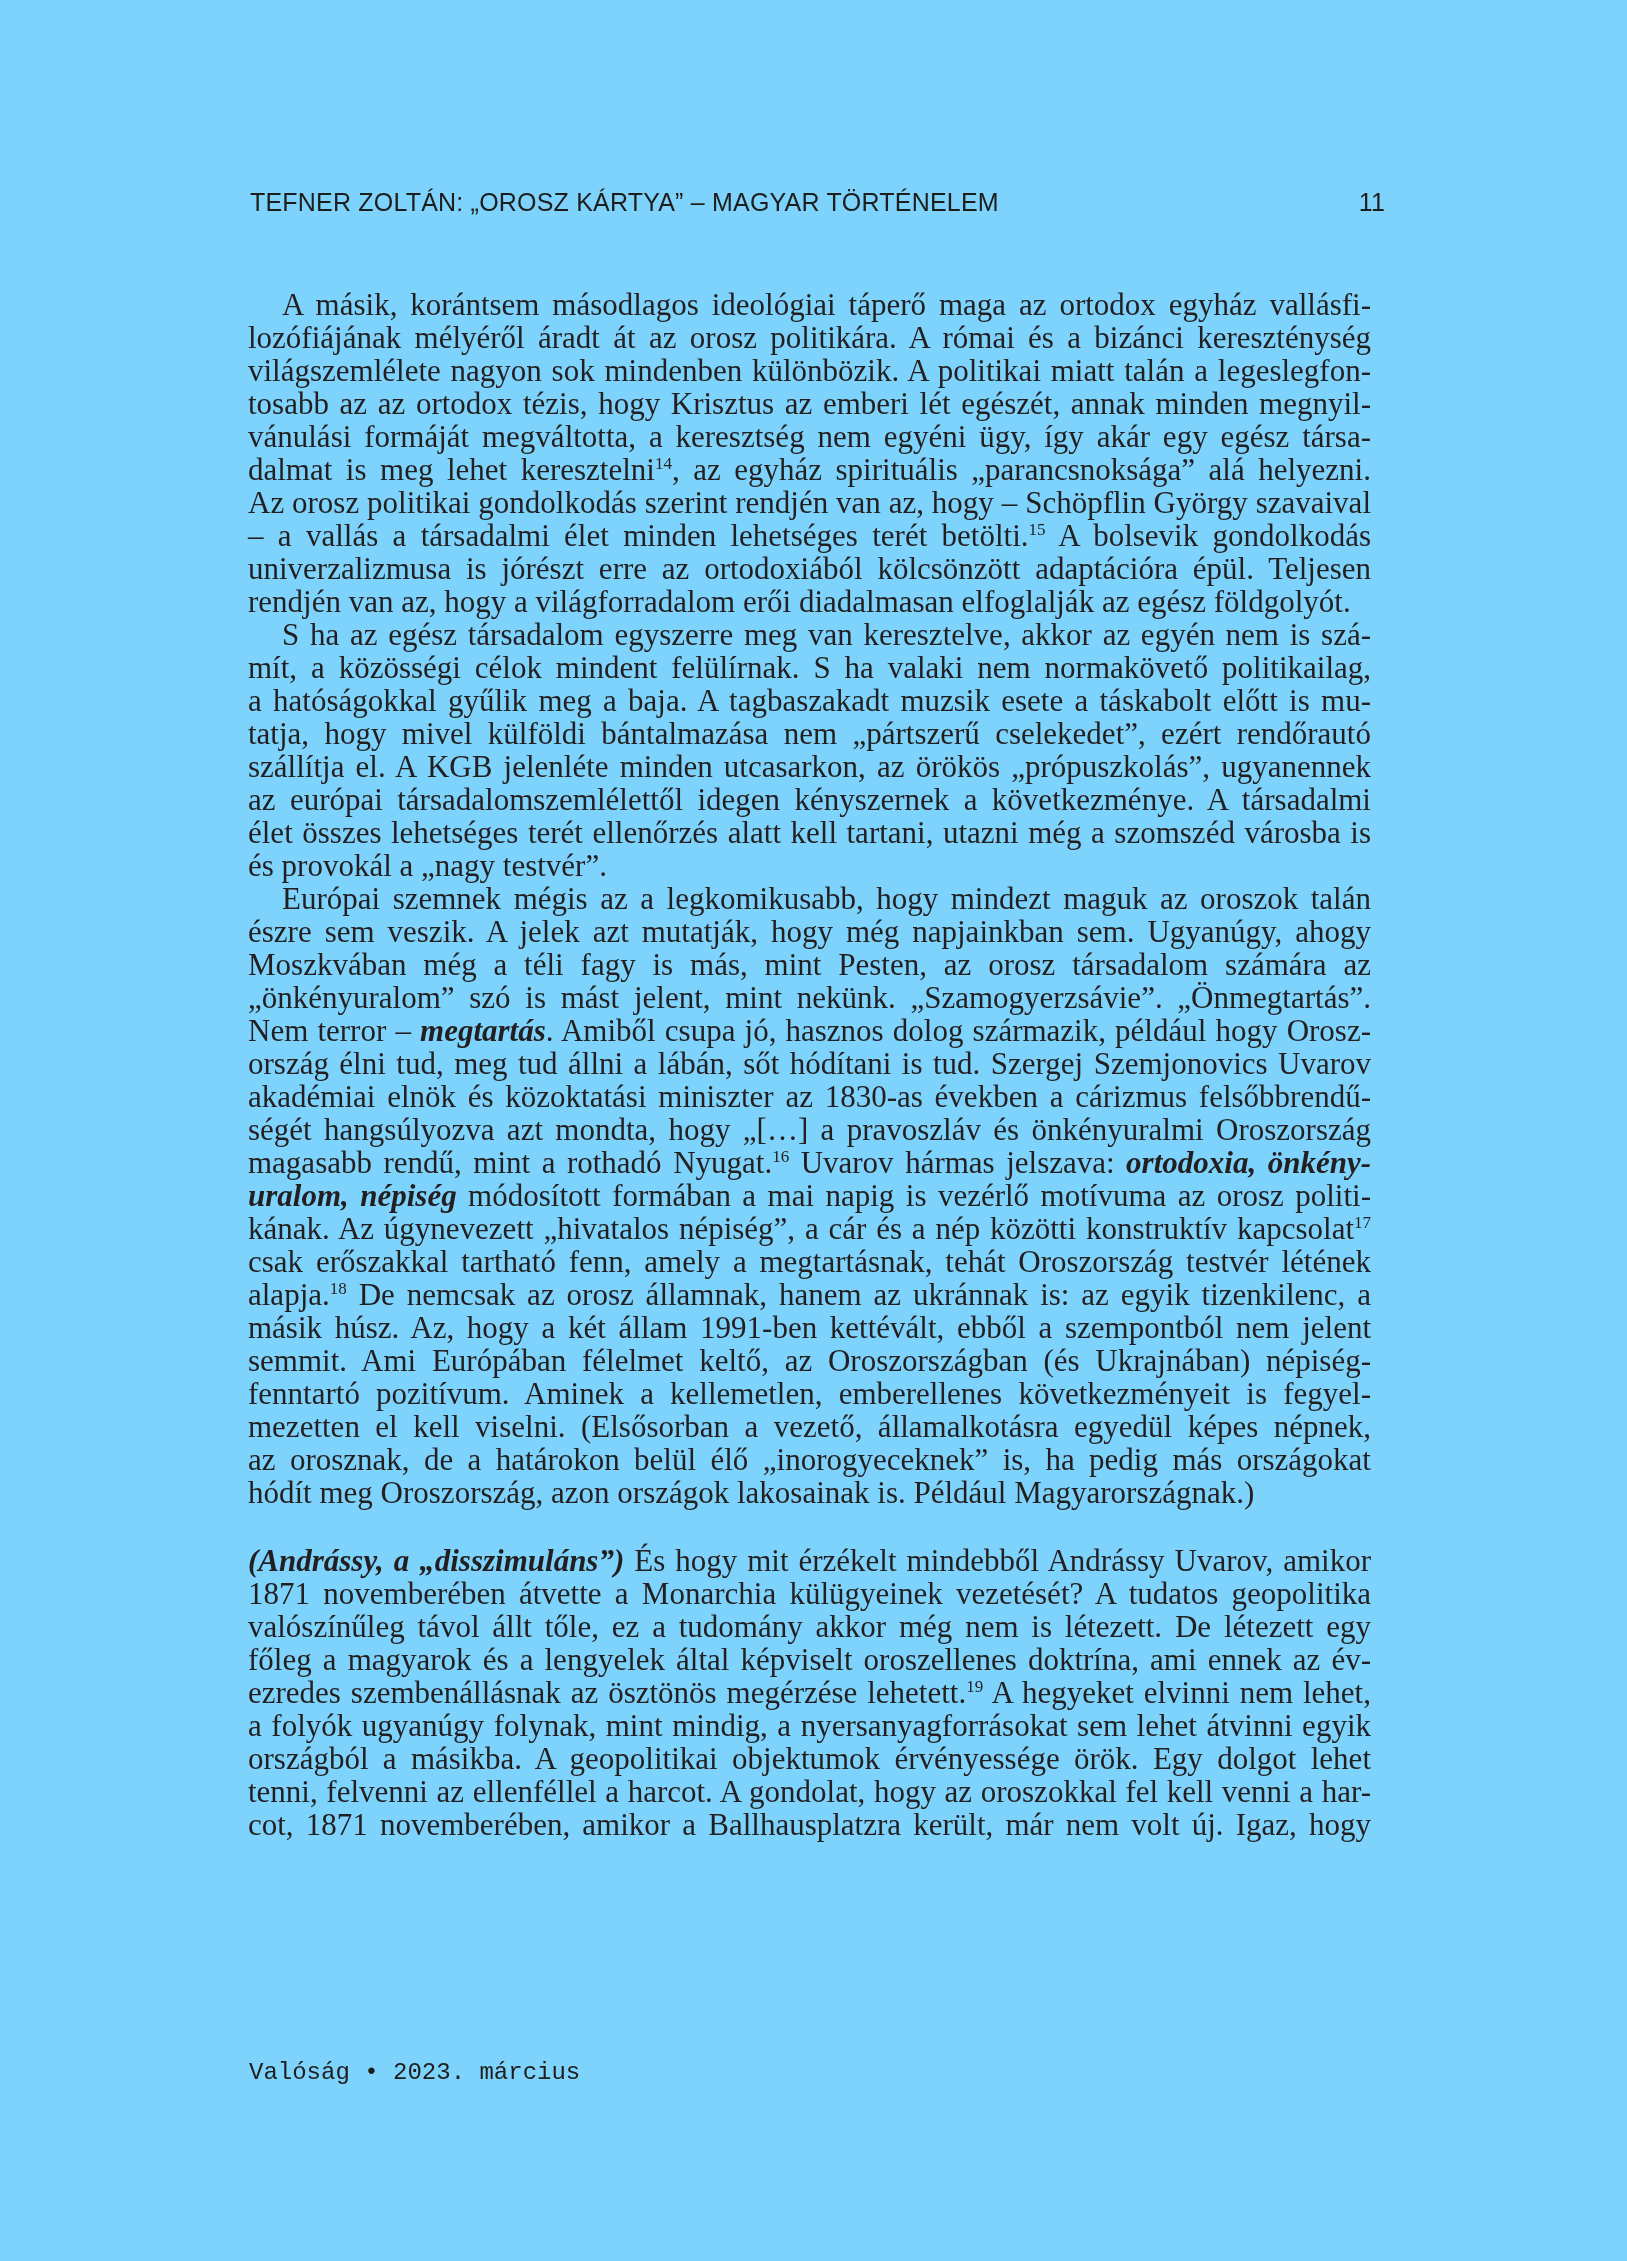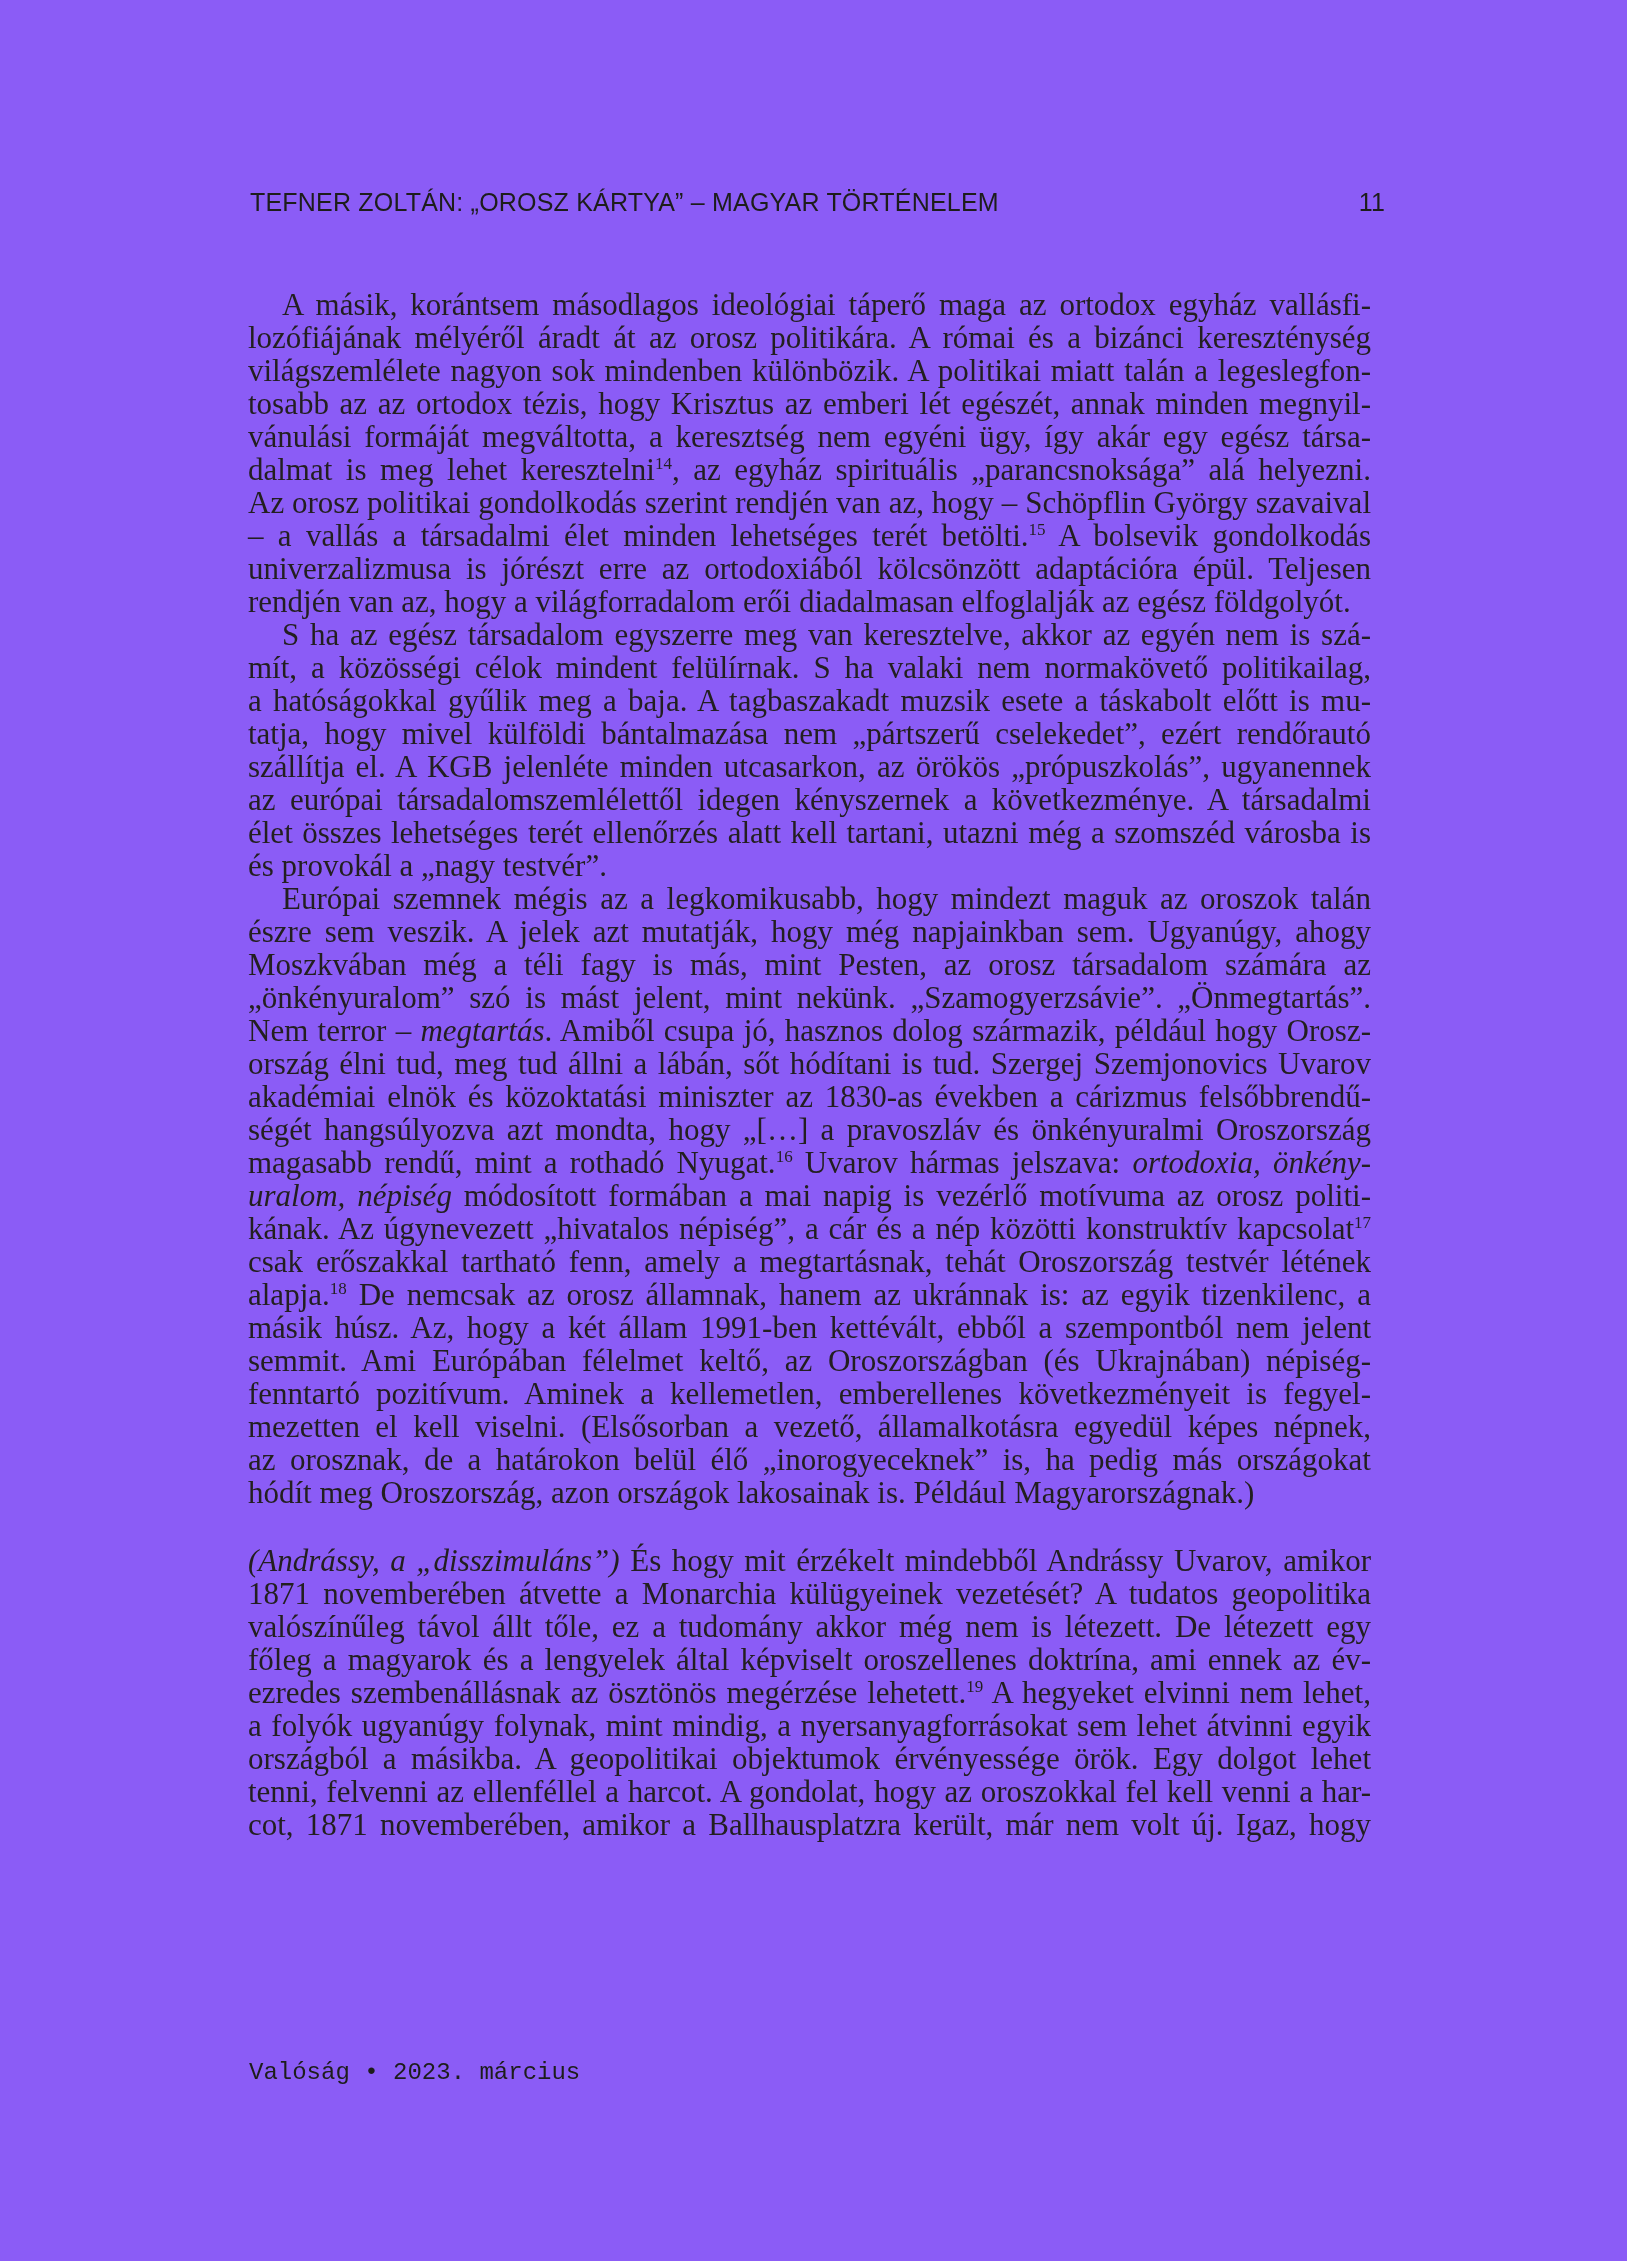--- a/index.html
+++ b/index.html
@@ -1,36 +1,36 @@
 <!DOCTYPE html>
 <html style="font-size:12.3px"><head>
 <meta charset="utf-8">
 <style>
   html, body { margin: 0; padding: 0; background: #ffffff; }
   body { width: 1628px; height: 2261px; position: relative; overflow: hidden; color: #231f20; }
-  .page { position: absolute; left: 0; top: 0; width: 1628px; height: 2261px; background: #8b5cf6; }
+  .page { position: absolute; left: 0; top: 0; width: 1628px; height: 2261px; background: #7dd3fc; }
   .running-head {
     position: absolute; left: 250px; top: 185px; width: 1135px;
     font-family: "Liberation Sans", sans-serif; font-size: 25px; line-height: 34px;
     color: #1d1d1b; letter-spacing: 0.2px;
   }
   .running-head .title { position: absolute; left: 0; top: 0; white-space: nowrap; }
   .running-head .folio { position: absolute; right: 0; top: 0; white-space: nowrap; }
   .body-text {
     position: absolute; left: 248px; top: 288px; width: 1123px;
     font-family: "Liberation Serif", serif; font-size: 31px; color: #231f20;
   }
   .line {
     display: block; height: 33px; line-height: 33px; white-space: nowrap;
     text-align: justify; text-align-last: justify; overflow: visible;
   }
   .line.last { text-align-last: left; }
   .line.indent { padding-left: 34px; }
   .line.gap { height: 68px; line-height: 33px; padding-top: 35px; box-sizing: border-box; }
-  .line span.it { font-style: italic; }
+  .line span.it { font-style: italic; font-weight: bold; }
   .line sup { font-size: 17px; vertical-align: 0; position: relative; top: -10.7px; line-height: 0; }
   .justify-wrap { display: block; width: 100%; white-space: normal; }
   .footer {
     position: absolute; left: 249px; top: 2057px;
     font-family: Liberation Mono, monospace; font-size: 24px; line-height: 31px; color: #1d1d1b;
   }
 </style>
 </head>
 <body>
 

